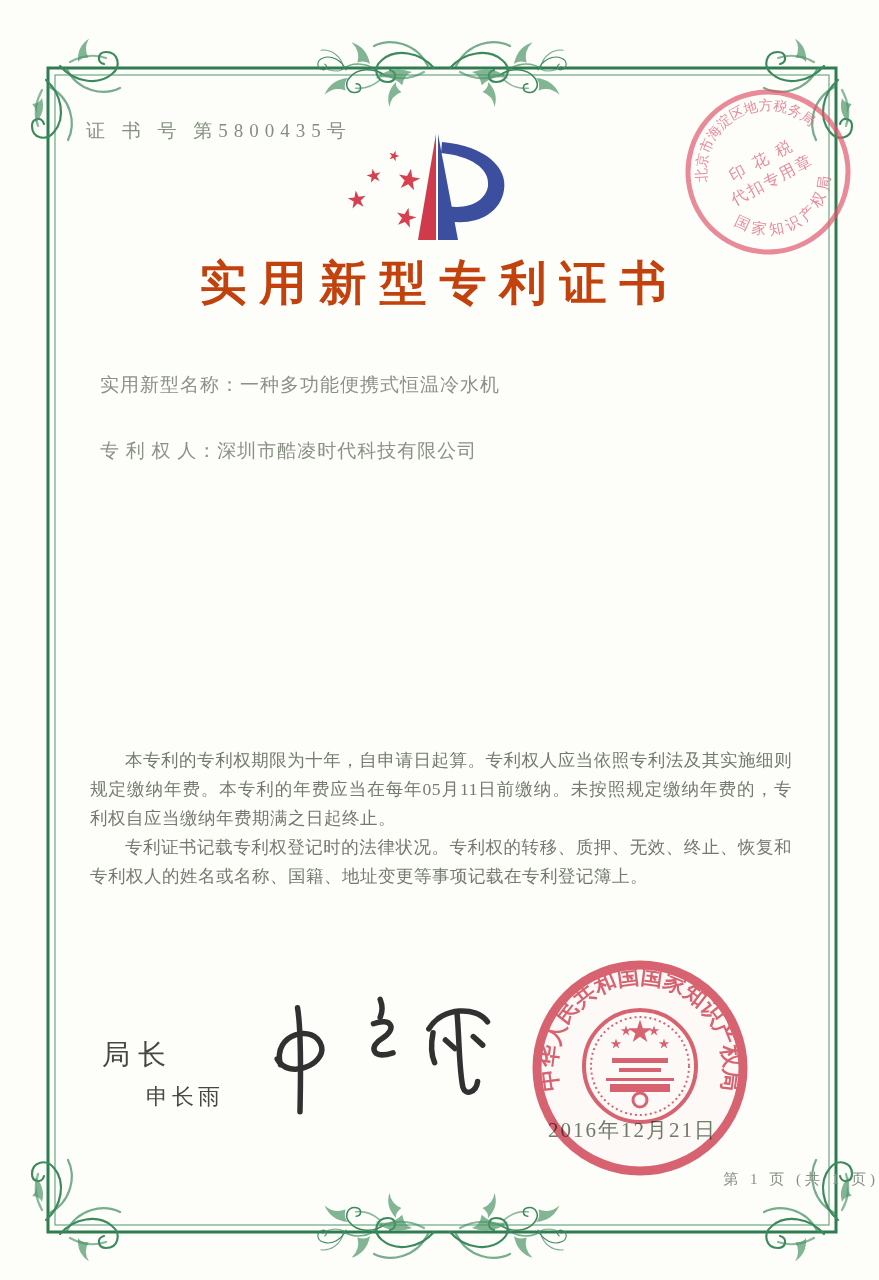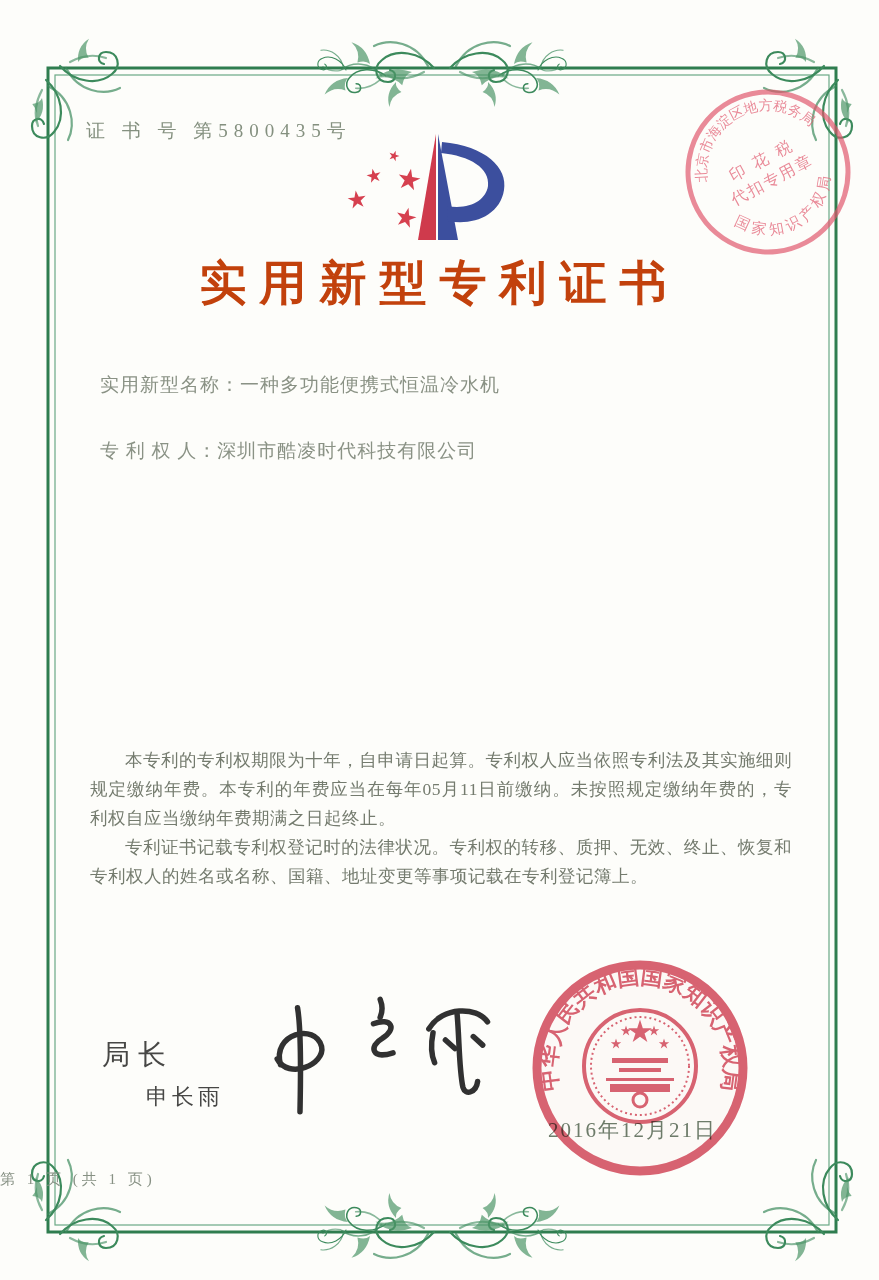--- a/index.html
+++ b/index.html
@@ -42,21 +42,21 @@
   .signature-svg  { position:absolute; left:225px; top:988px; z-index:3; }
 
   
   .seal-svg  { position:absolute; left:520px; top:948px; z-index:4; opacity:.92; }
   .seal-date { position:absolute; left:548px; top:1116px; font-size:21px;
                color:#6e7e6d; letter-spacing:2px; z-index:5;
                mix-blend-mode:multiply; }
   .tax-stamp-svg { position:absolute; left:668px; top:72px; z-index:4; opacity:.8; }
 
   
-  .footer { position:absolute; left:0; right:0; top:1170px; text-align:left;
+  .footer { position:absolute; left:0; right:0; top:1170px; text-align:right;
             font-size:15px; color:#879184; letter-spacing:4px; z-index:3; }
 </style>
 </head>
 <body>
 
 <div class="page">
 
   <svg class="frame-svg" width="879" height="1280" viewBox="0 0 879 1280" aria-hidden="true">
     <defs>
       <g id="curl" stroke="#3c8a5c" fill="none" stroke-width="2.2" stroke-linecap="round">

